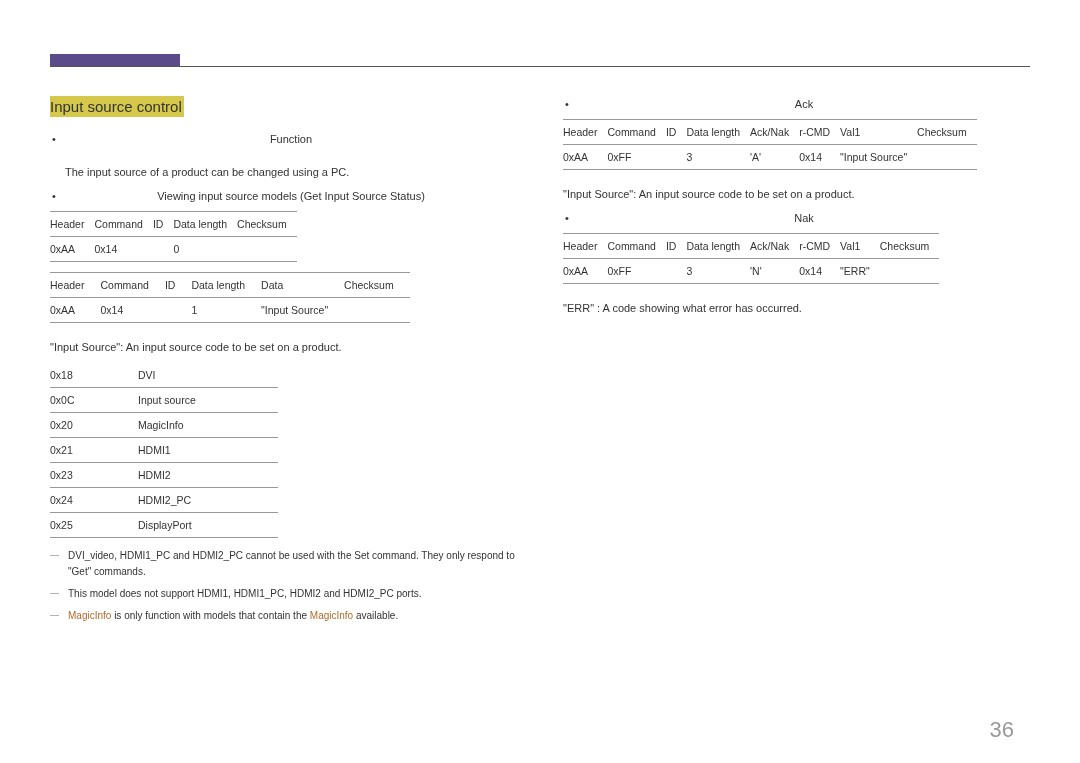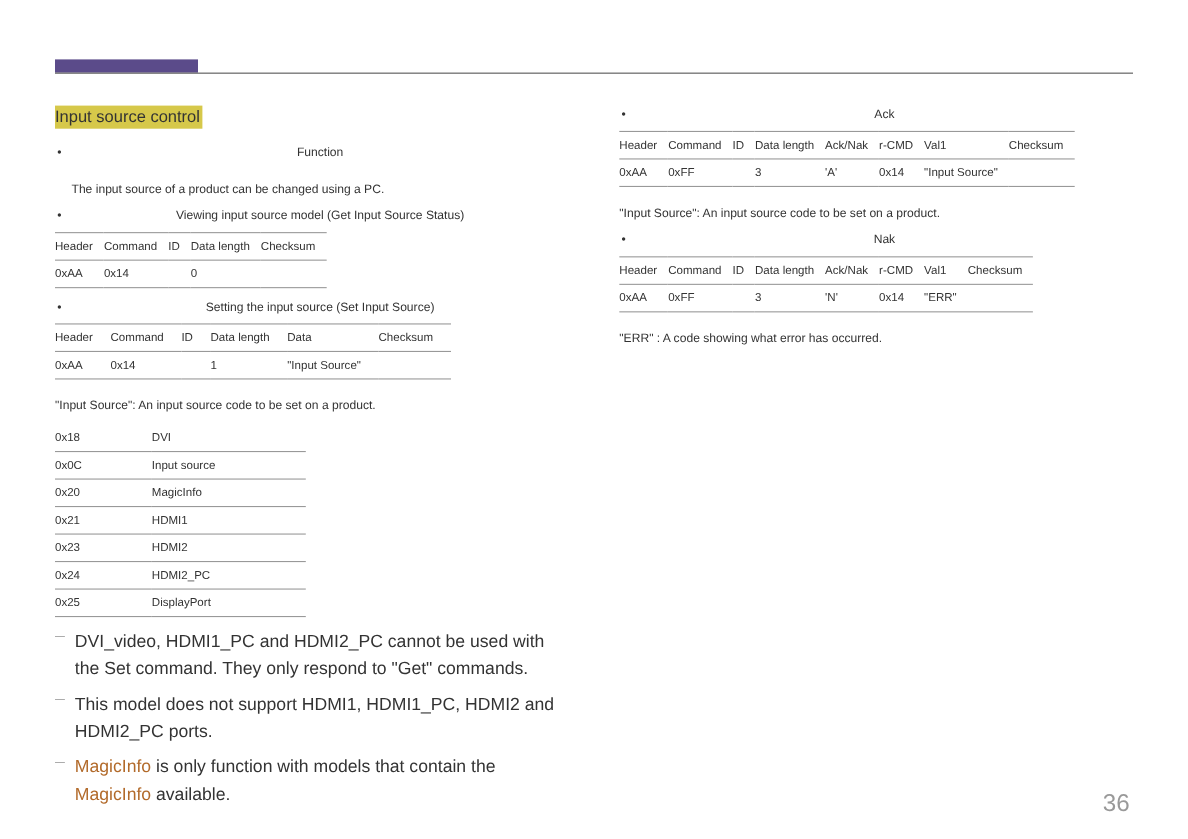--- a/index.html
+++ b/index.html
@@ -80,34 +80,34 @@
   }
   .tbl th { border-top: 0.5px solid #999; }
   .tbl.codes td:first-child { min-width: 88px; }
   .tbl.codes td:last-child { min-width: 140px; }
   .wide th, .wide td { padding-right: 16px; }
   .note {
     position: relative;
     padding-left: 18px;
     line-height: 1.6;
     margin-bottom: 6px;
-    font-size: 16px;
+    font-size: 10px;
   }
   .note::before {
     content: "―";
     position: absolute;
     left: 0;
     color: #888;
     font-size: 9px;
   }
   .magic { color: #b26a2a; }
   .page-num {
     position: absolute;
     bottom: 20px;
-    right: 53px;
+    right: 66px;
     font-size: 22px;
     color: #999;
     font-weight: 300;
   }
 </style>
 </head>
 <body>
 
 <div class="purple-tab"></div>
 <div class="top-rule"></div>
@@ -117,44 +117,41 @@
 
     <div class="col">
       <div class="section-title">Input source control</div>
 
       <ul>
         <li class="bullet">Function</li>
       </ul>
       <div class="desc">The input source of a product can be changed using a PC.</div>
 
       <ul>
-        <li class="bullet">Viewing input source model (Get Input Source Status)</li>
+        <li class="bullet">Viewing input source models (Get Input Source Status)</li>
       </ul>
       <table class="tbl">
         <tbody>
             <tr>
           <th>Header</th>
           <th>Command</th>
           <th>ID</th>
           <th>Data length</th>
           <th>Checksum</th>
         </tr>
         <tr>
           <td>0xAA</td>
           <td>0x14</td>
           <td></td>
           <td>0</td>
           <td></td>
         </tr>
       </tbody>
         </table>
 
-      <ul>
-        <li class="bullet">Setting the input source (Set Input Source)</li>
-      </ul>
       <table class="tbl wide">
         <tbody>
             <tr>
           <th>Header</th>
           <th>Command</th>
           <th>ID</th>
           <th>Data length</th>
           <th>Data</th>
           <th>Checksum</th>
         </tr>

